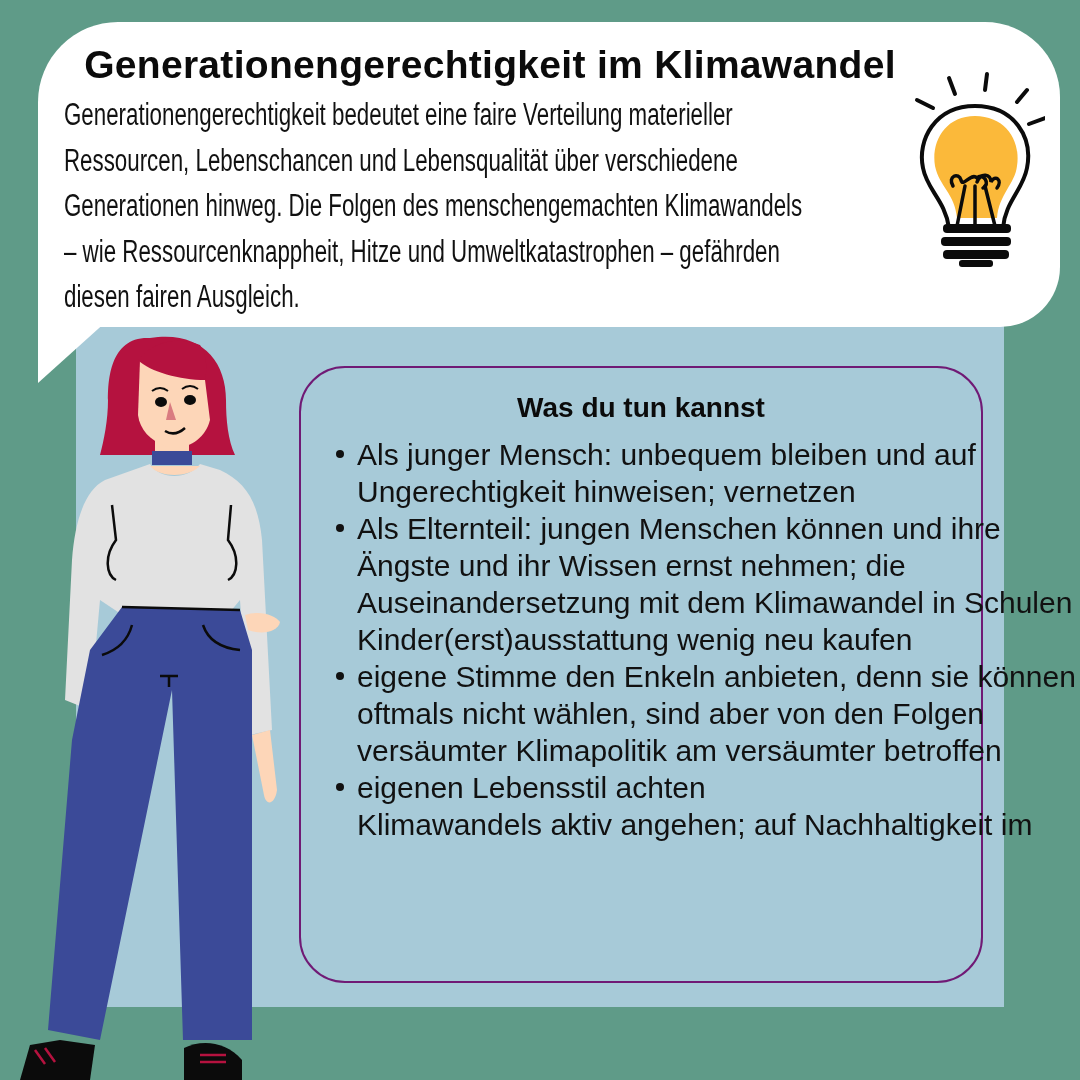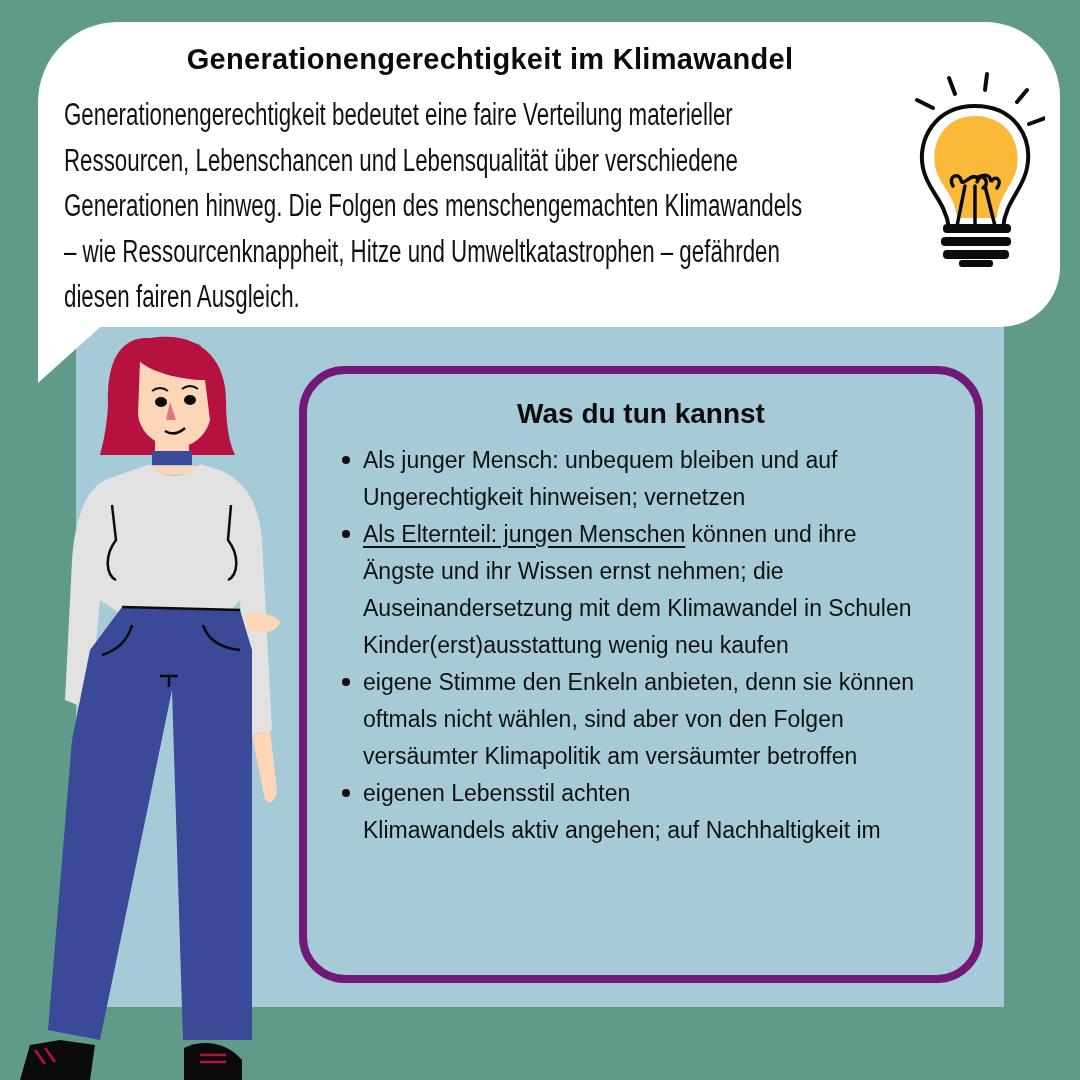--- a/index.html
+++ b/index.html
@@ -1,31 +1,31 @@
 <!DOCTYPE html>
 <html><head>
 <meta charset="utf-8">
 <style>
   html, body { margin:0; padding:0; }
   body { width:1080px; height:1080px; position:relative; overflow:hidden; background:#5f9b88; font-family:"Liberation Sans", sans-serif; }
   .bg-panel { position:absolute; left:76px; top:320px; width:928px; height:687px; background:#a7cad8; }
   .bubble { position:absolute; left:38px; top:22px; width:1022px; height:305px; background:#ffffff; border-radius:80px 75px 60px 0; }
   .tail-svg { position:absolute; left:38px; top:320px; }
-  .title { position:absolute; left:0; width:980px; top:43px; text-align:center; font-weight:bold; font-size:29px; color:#0b0b0b; letter-spacing:0.3px; }
+  .title { position:absolute; left:0; width:980px; top:43px; text-align:center; font-weight:bold; font-size:39px; color:#0b0b0b; letter-spacing:0.3px; }
   .title span{ display:inline-block; }
   .intro { position:absolute; left:64px; top:92px; width:1100px; }
   .intro-line { height:45.6px; font-size:31px; line-height:45px; color:#111; white-space:nowrap; transform:scaleX(0.72); transform-origin:left center; }
   .bulb { position:absolute; left:905px; top:68px; }
-  .card { position:absolute; left:299px; top:366px; width:684px; height:617px; border:8px solid #701a75; border-radius:46px; box-sizing:border-box; }
+  .card { position:absolute; left:299px; top:366px; width:684px; height:617px; border:2px solid #701a75; border-radius:46px; box-sizing:border-box; }
   .card-title { position:absolute; left:0; width:100%; top:24px; text-align:center; font-weight:bold; font-size:28px; color:#0b0b0b; }
   .list { position:absolute; left:30px; top:68px; width:650px; margin:0; padding:0; list-style:none; }
   .item { position:relative; padding-left:26px; }
   .item::before { content:""; position:absolute; left:5px; top:14px; width:8px; height:8px; background:#111; border-radius:50%; }
-  .line { font-size:23px; line-height:37px; color:#111; white-space:nowrap; height:37px; }
-  .ul { text-decoration:underline; text-decoration-thickness:2px; text-underline-offset:4px;margin-top:37px; }
+  .line { font-size:30px; line-height:37px; color:#111; white-space:nowrap; height:37px; }
+  .ul { text-decoration-thickness:2px; text-underline-offset:4px;margin-top:37px; }
   .person { position:absolute; left:0; top:320px; }
 </style>
 </head>
 <body>
 
 <div class="bg-panel"></div>
 
 <div class="bubble"></div>
 <svg class="tail-svg" width="80" height="70">
   <polygon points="0,0 70,0 0,63" fill="#ffffff"></polygon>

